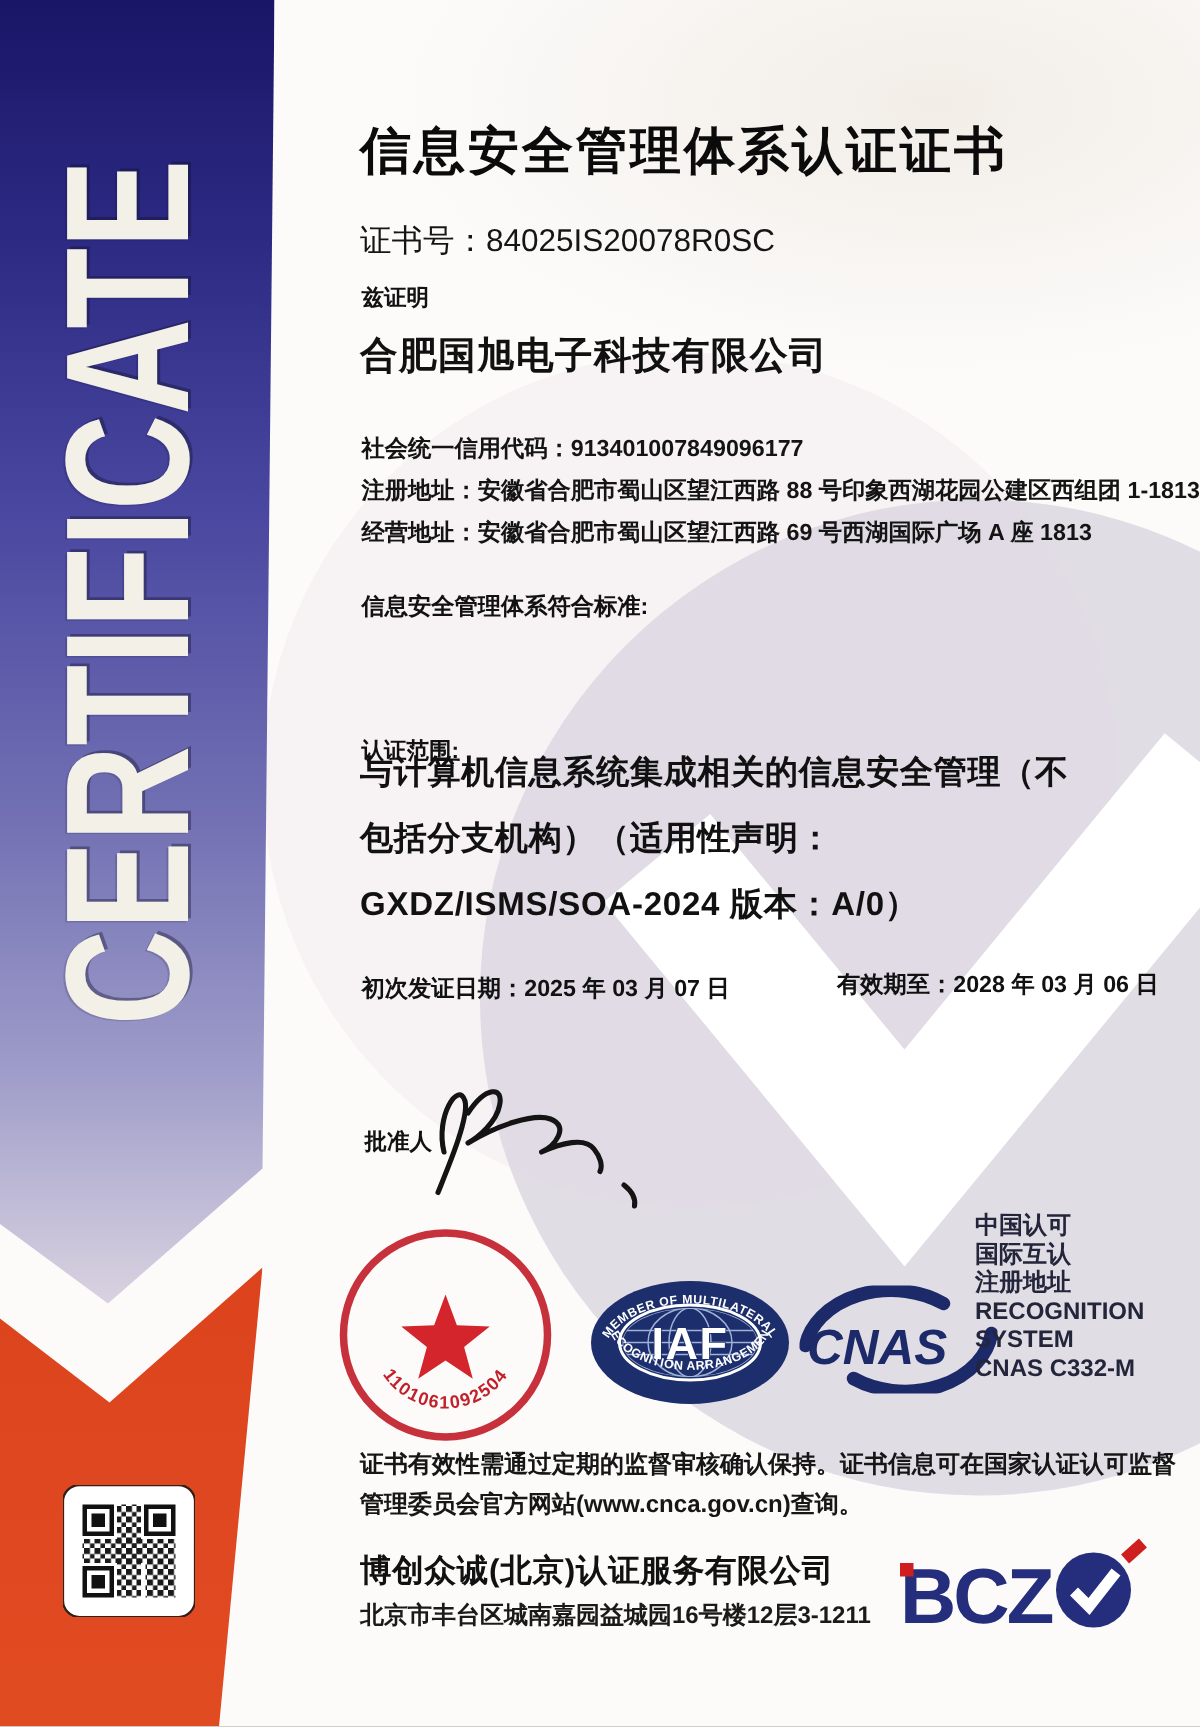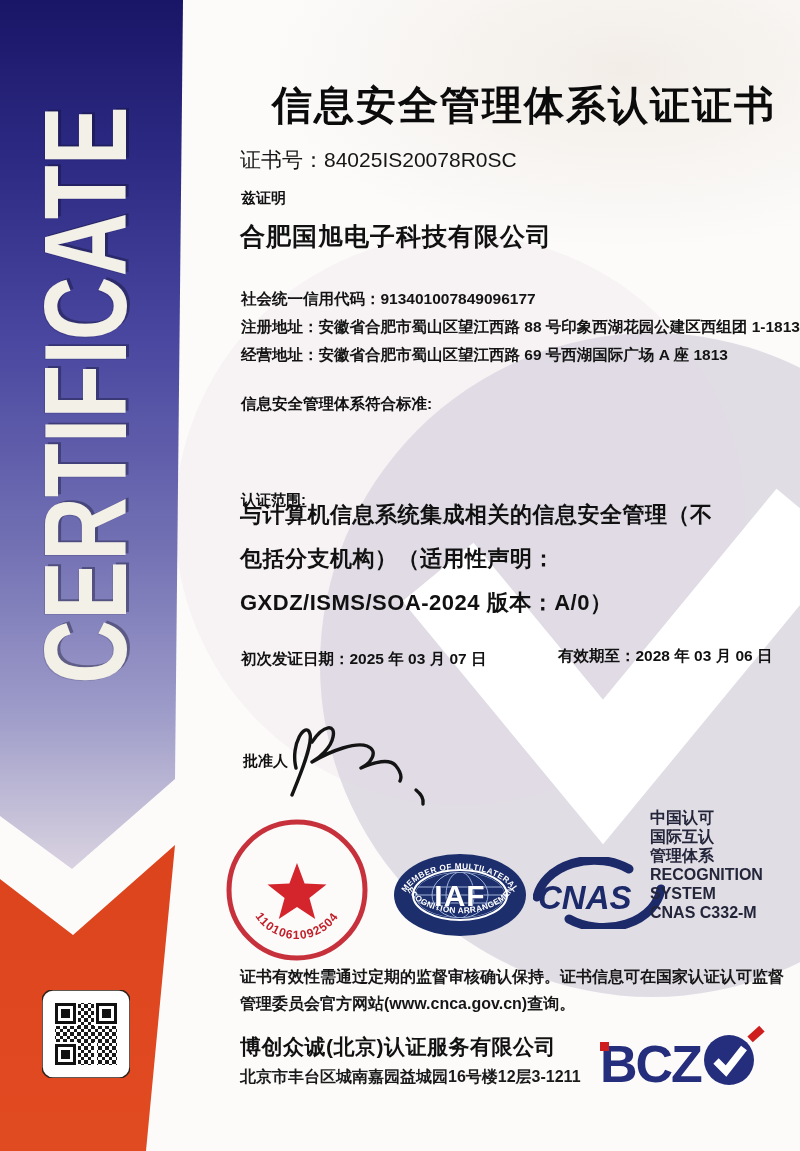--- a/index.html
+++ b/index.html
@@ -16,21 +16,21 @@
   .ribbon-red{position:absolute;left:0;top:0;width:200px;height:1151px;
       background:linear-gradient(180deg,#c6290d 0%,#d63a16 40%,#e14b22 100%);
       clip-path:polygon(0px 879px,73px 935px,175px 845px,146px 1151px,0px 1151px);}
   .ribbon-word{position:absolute;left:86px;top:395px;transform:translate(-50%,-50%) rotate(-90deg) scale(0.92,1.22);
       white-space:nowrap;font-size:96px;font-weight:bold;color:#f3f0e7;letter-spacing:0px;
       text-shadow:2px 2px 0 rgba(15,15,40,.38),-1px -1px 0 rgba(15,15,40,.15);}
   
   .qr{position:absolute;left:42px;top:990px;z-index:3;}
   
   .abs{position:absolute;z-index:3;color:#111;}
-  .title{left:240px;top:78px;font-size:40px;font-weight:bold;letter-spacing:2px;color:#0b0b0b;margin-left:32px;}
+  .title{left:240px;top:78px;font-size:34px;font-weight:bold;letter-spacing:2px;color:#0b0b0b;}
   .certno{left:240px;top:146px;font-size:21px;color:#151515;}
   .intro{left:241px;top:189px;font-size:15px;font-weight:600;}
   .company{left:240px;top:220px;font-size:25px;font-weight:bold;letter-spacing:1px;}
   .info{font-size:15.5px;font-weight:600;color:#141414;}
   .i1{left:241px;top:289px;}
   .i2{left:241px;top:317px;}
   .i3{left:241px;top:345px;}
   .stdlabel{left:241px;top:394px;font-size:15.5px;font-weight:bold;}
   .stdvalue{left:240px;top:415px;font-size:26px;font-weight:bold;letter-spacing:.5px;}
   .scopelabel{left:241px;top:475px;font-size:15px;font-weight:600;margin-top:16px;}
@@ -176,21 +176,21 @@
 
   <svg class="abs cnas" width="132" height="72" viewBox="0 0 132 72">
     <path d="M 4 40 A 58 44 0 0 1 96 12" stroke="#1c2a6a" stroke-width="9" fill="none" stroke-linecap="round"></path>
     <path d="M 128 32 A 58 44 0 0 1 36 62" stroke="#1c2a6a" stroke-width="9" fill="none" stroke-linecap="round"></path>
     <text x="5" y="52" font-size="33" font-weight="bold" font-style="italic" fill="#1c2a6a" letter-spacing="0">CNAS</text>
   </svg>
 
   <div class="abs cnastext">
     <div>中国认可</div>
     <div>国际互认</div>
-    <div>管理体系</div>
+    <div>注册地址</div>
     <div>RECOGNITION SYSTEM</div>
     <div>CNAS C332-M</div>
   </div>
 
   <div class="abs note">证书有效性需通过定期的监督审核确认保持。证书信息可在国家认证认可监督管理委员会官方网站(www.cnca.gov.cn)查询。</div>
   <div class="abs issuer">博创众诚(北京)认证服务有限公司</div>
   <div class="abs issueraddr">北京市丰台区城南嘉园益城园16号楼12层3-1211</div>
 
   <svg class="abs bczc" width="200" height="72" viewBox="0 0 200 72">
     <text x="2" y="58" font-size="52" font-weight="bold" fill="#242e7c" letter-spacing="-2">BCZ</text>

